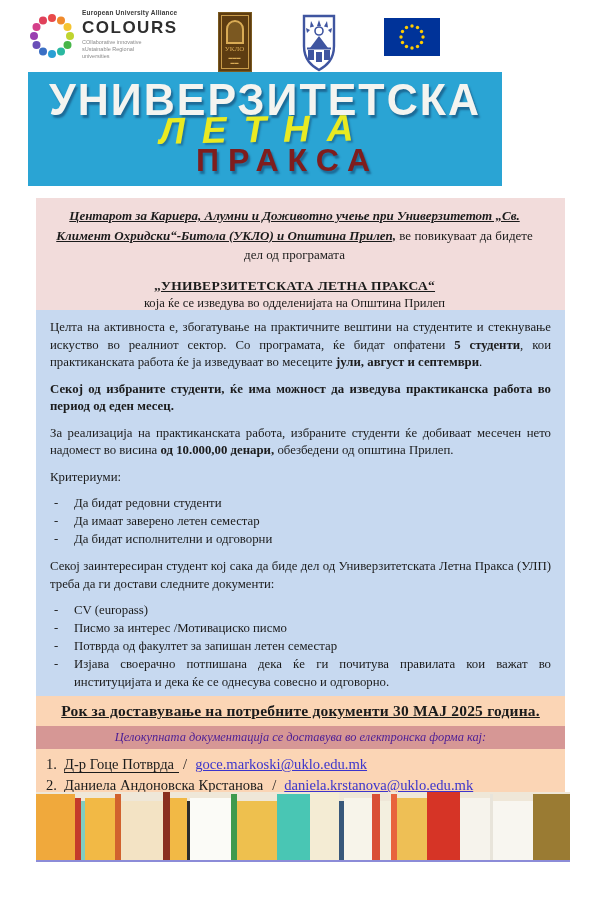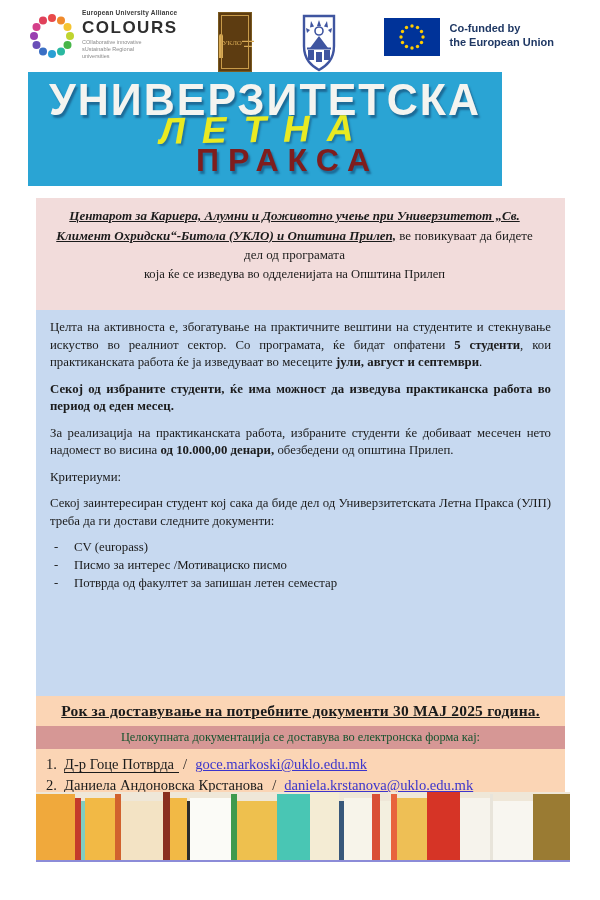--- a/index.html
+++ b/index.html
@@ -12,21 +12,21 @@
 
   
   .logos{display:flex;align-items:flex-start;padding:10px 28px 16px 28px;height:62px;}
   .colours{display:flex;align-items:center;}
   .colours-ring{width:48px;height:48px;margin-top:2px;}
   .colours-text{margin-left:6px;line-height:1;}
   .colours-alliance{font-family:"Liberation Sans",sans-serif;font-size:6.5px;font-weight:bold;color:#3a3a3a;letter-spacing:.2px;}
   .colours-name{font-family:"Liberation Sans",sans-serif;font-size:17px;font-weight:bold;color:#2e2e2e;letter-spacing:1.5px;margin-top:2px;}
   .colours-tagline{font-family:"Liberation Sans",sans-serif;font-size:5.5px;color:#8a8a8a;margin-top:3px;width:80px;line-height:1.35;}
   .uklo-emblem{width:34px;height:60px;background:#5d3c11;margin-left:40px;margin-top:2px;
-    border:1px solid #7a5a20;box-sizing:border-box;position:relative;display:flex;align-items:center;}
+    border:1px solid #7a5a20;box-sizing:border-box;position:relative;display:flex;flex-direction:column;align-items:center;}
   .uklo-inner{position:absolute;inset:2px;border:1px solid #c89b4a;}
   .uklo-arch{width:14px;height:20px;border:2px solid #d9ab55;border-radius:9px 9px 0 0;margin-top:7px;background:rgba(217,171,85,.25);}
   .uklo-mono{font-family:"Liberation Serif",serif;color:#d9ab55;font-size:7px;line-height:1;margin-top:2px;}
   .uklo-lines{color:#d9ab55;font-size:4px;line-height:1.2;text-align:center;margin-top:3px;font-family:"Liberation Sans",sans-serif;}
   .prilep-crest{width:42px;height:58px;margin-left:46px;margin-top:4px;}
   .eu{display:flex;align-items:flex-start;margin-left:44px;margin-top:8px;}
   .eu-flag{width:56px;height:38px;}
   .eu-text{font-family:"Liberation Sans",sans-serif;font-weight:bold;font-size:11px;color:#1f3864;line-height:1.25;margin-left:10px;margin-top:4px;}
 
   
@@ -60,21 +60,21 @@
   .blue{top:310px;height:438px;background:var(--blue,#c7d9f0);padding:9px 14px 0 14px;}
   .blue p{margin:0 0 9px 0;font-size:12.8px;line-height:1.37;text-align:justify;}
   .blue .nojust{text-align:left;}
   b{font-weight:bold;}
   ul.dash{list-style:none;margin:0 0 9px 0;padding:0;}
   ul.dash li{position:relative;padding-left:24px;font-size:12.8px;line-height:1.4;text-align:justify;}
   ul.dash li::before{content:"-";position:absolute;left:4px;}
 
   .peach{top:696px;height:96px;background:var(--peach,#fbd5b5);padding:4px 0 0 0;}
   .deadline{font-size:15.5px;font-weight:bold;text-decoration:underline;text-align:center;padding:2px 6px;letter-spacing:.2px;}
-  .rose-band{background:var(--rose,#d69795);margin-top:4px;padding:4px 6px;text-align:center;font-size:12.4px;color:#14532d;}
+  .rose-band{background:var(--rose,#d69795);margin-top:4px;padding:4px 6px;text-align:center;font-size:12.4px;color:#4c1d95;font-style:italic;}
   .contacts{list-style:none;margin:5px 0 0 0;padding:0 10px;}
   .contacts li{font-size:14.6px;line-height:1.45;}
   .contact-num{display:inline-block;width:18px;}
   .contact-name{border-bottom:1px solid #1b1b1b;padding-right:5px;}
   .contact-sep{margin:0 8px 0 4px;}
   .contact-email{color:var(--link,#3c35cc);text-decoration:underline;}
 
   
   .books{position:absolute;left:36px;top:792px;width:534px;height:68px;display:flex;align-items:flex-end;overflow:hidden;background:#efe7d8;}
   .spine{height:62px;}
@@ -148,50 +148,53 @@
             <circle cx="37.5" cy="24.5" r="1.7"></circle>
             <circle cx="33.5" cy="28.5" r="1.7"></circle>
           <circle cx="28" cy="30" r="1.7"></circle>
             <circle cx="22.5" cy="28.5" r="1.7"></circle>
             <circle cx="18.5" cy="24.5" r="1.7"></circle>
           <circle cx="17" cy="19" r="1.7"></circle>
             <circle cx="18.5" cy="13.5" r="1.7"></circle>
             <circle cx="22.5" cy="9.5" r="1.7"></circle>
         </g>
       </svg>
-      <div class="eu-text">
-        <span>Co-funded by</span><br>
-        <span>the European Union</span>
-      </div>
     </div>
   </header>
 
   <div class="banner">
     <div class="banner-l1">УНИВЕРЗИТЕТСКА</div>
     <div class="banner-l2">ЛЕТНА</div>
     <div class="banner-l3">ПРАКСА</div>
   </div>
 
   <section class="section pink">
     <div class="org-line">
       <span class="org-bold">Центарот за Кариера, Алумни и Доживотно учење при  Универзитетот „Св. Климент Охридски“-Битола (УКЛО) и Општина Прилеп,</span><span> ве повикуваат да бидете дел од програмата</span>
     </div>
+    <div class="program-title">„УНИВЕРЗИТЕТСКАТА  ЛЕТНА ПРАКСА“</div>
     <div class="program-sub">која ќе се изведува во одделенијата на Општина Прилеп</div>
   </section>
 
   <section class="section blue">
     <p><span>Целта на активноста е, збогатување на практичните вештини на студентите и стекнување искуство во реалниот сектор. Со програмата, ќе бидат опфатени </span><b>5 студенти</b><span>, кои практиканската работа ќе ја изведуваат во месеците </span><b>јули, август и септември</b><span>.</span></p>
     <p><b>Секој од избраните студенти, ќе има можност да изведува практиканска работа во период од еден месец.</b></p>
     <p><span>За реализација на практиканската работа, избраните студенти ќе добиваат месечен нето надомест во висина </span><b>од 10.000,00 денари,</b><span> обезбедени од општина Прилеп.</span></p>
     <p class="nojust">Критериуми:</p>
+    <ul class="dash">
+      <li>Да бидат редовни студенти</li>
+      <li>Да имаат заверено летен семестар</li>
+      <li>Да бидат исполнителни и одговорни</li>
+    </ul>
     <p>Секој заинтересиран студент кој сака да биде дел од Универзитетската Летна Пракса (УЛП) треба да ги достави следните документи:</p>
     <ul class="dash">
       <li>CV (europass)</li>
       <li>Писмо за интерес /Мотивациско писмо</li>
       <li>Потврда од факултет за запишан летен семестар</li>
+      <li>Изјава своерачно потпишана дека ќе ги почитува правилата кои важат во институцијата и дека ќе се однесува совесно и одговорно.</li>
     </ul>
   </section>
 
   <section class="section peach">
     <div class="deadline">Рок за доставување на потребните документи  30 МАЈ 2025 година.</div>
     <div class="rose-band">Целокупната документација се доставува во електронска форма кај:</div>
     <ol class="contacts">
       <li>
         <span class="contact-num">1.</span><span class="contact-name">Д-р Гоце Потврда</span><span class="contact-sep">/</span><a class="contact-email" href="goce.markoski@uklo.edu.mk">goce.markoski@uklo.edu.mk</a>
       </li>

